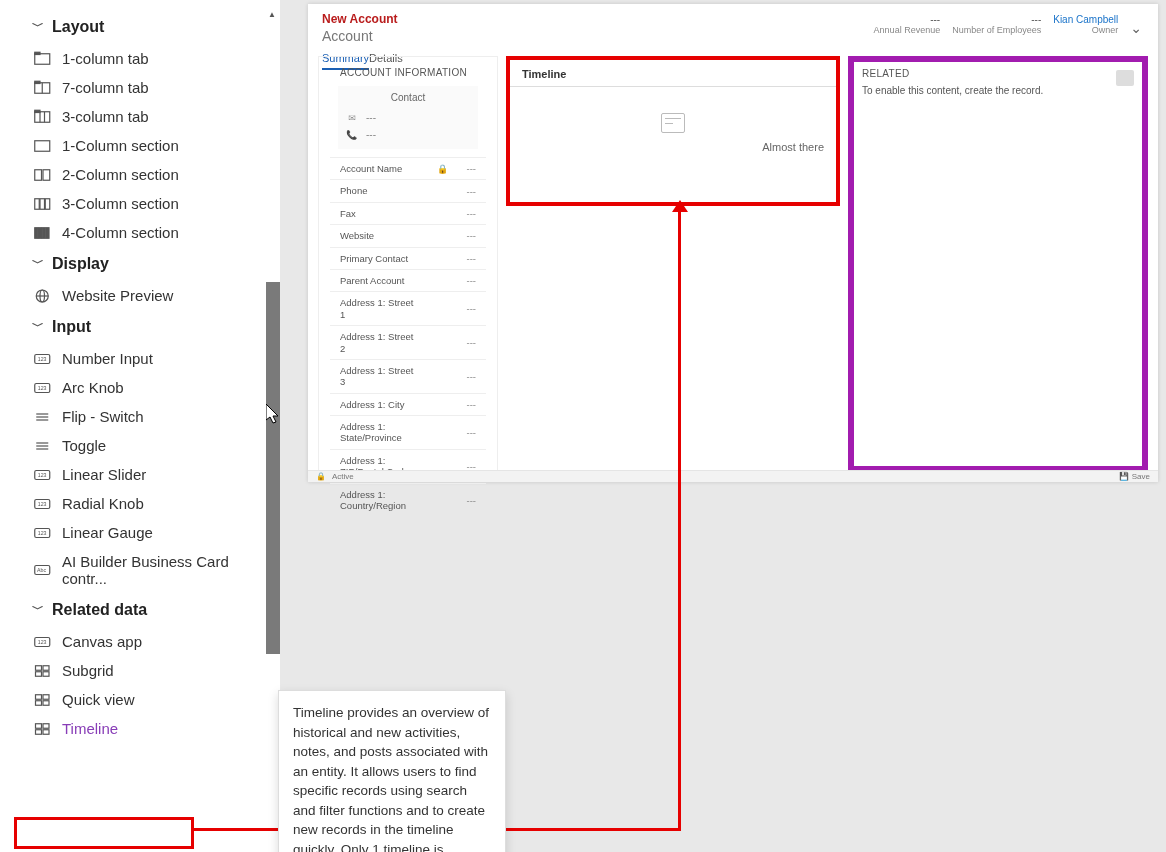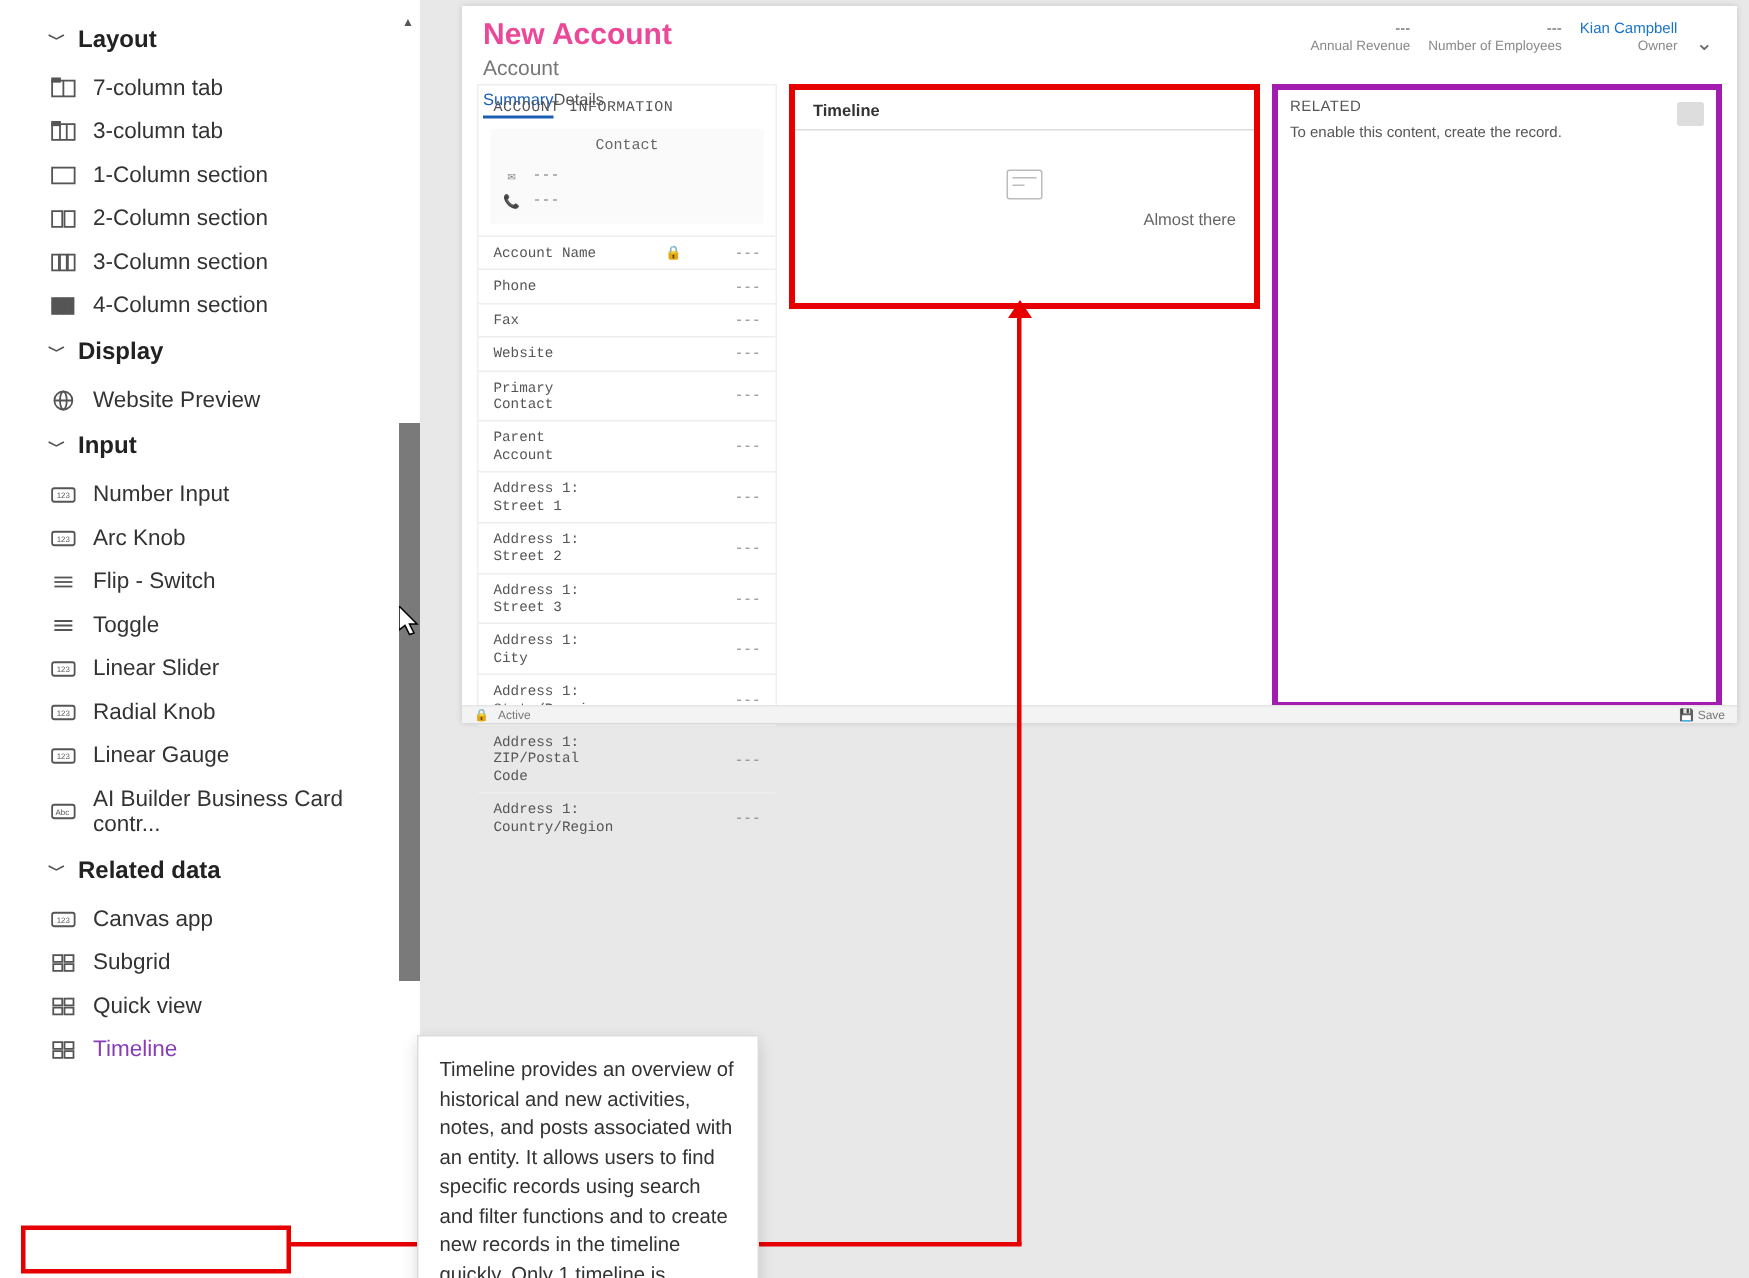--- a/index.html
+++ b/index.html
@@ -20,36 +20,36 @@
   
   
   .tooltip { position:absolute; left:278px; top:690px; width:228px; background:#fff; border:1px solid #ddd; box-shadow:0 4px 10px rgba(0,0,0,0.15); padding:12px 14px; font-size:13.5px; line-height:1.45; color:#333; z-index:20;}
   
   
   .main { flex:1; padding:0 0 0 0; position:relative;}
   .canvas { position:absolute; left:28px; top:4px; right:8px; bottom:370px; background:#fff; box-shadow:0 0 4px rgba(0,0,0,0.15);}
   .canvas-inner{position:absolute; inset:0;}
   
   .form-head { padding:8px 14px 0 14px;}
-  .form-title { font-size:20px; font-weight:600; color:#ec4899;}
+  .form-title { font-size:12px; font-weight:600; color:#b91c1c;}
   .form-sub   { font-size:14px; color:#777; margin-top:2px;}
   .head-right { position:absolute; top:10px; right:16px; display:flex; align-items:flex-start; gap:12px; font-size:9px; color:#888;}
   .hr-col { text-align:right; white-space:nowrap;}
   .hr-col .v { font-size:10px; color:#555;}
   .hr-owner .v{ color:#1a73c9; font-size:10px;}
   .hr-chev { font-size:14px; color:#666; padding-top:6px;}
   .tabs { display:flex; padding:8px 14px 0 14px; font-size:11px; color:#555;}
   .tab { padding-bottom:4px; cursor:pointer;}
   .tab.active { color:#1a5fb4; border-bottom:2px solid #1a5fb4;}
   
   .form-body { position:absolute; top:52px; left:10px; right:10px; bottom:10px; display:flex; gap:8px;}
   .col { background:transparent;}
-  .col.left { width:200px; border:1px solid #eee; padding:6px 0;font-family:Liberation Mono, monospace;}
+  .col.left { width:180px; border:1px solid #eee; padding:6px 11px;}
   .col.mid  { flex:1; position:relative;}
-  .col.right{ width:300px; border:4px solid #a21caf; padding:6px 8px; font-size:10px; position:relative;}
+  .col.right{ width:300px; border:6px solid #a21caf; padding:6px 8px; font-size:10px; position:relative;}
   
   .sec-title { font-size:10px; color:#555; padding:4px 10px 6px 10px; letter-spacing:0.3px;}
   .contact-card { margin:2px 8px 8px 8px; padding:6px 8px; background:#fafafa; font-size:10px; color:#666;}
   .contact-card .ct { text-align:center; padding-bottom:6px;}
   .cc-row { display:flex; align-items:center; gap:8px; padding:3px 0; color:#888;}
   .cc-row .ci { width:12px; text-align:center; font-size:9px;}
   
   .frow { display:flex; align-items:center; justify-content:space-between; border-top:1px solid #eee; padding:5px 10px; font-size:9.5px; color:#555;}
   .frow .lbl { flex:0 0 76px; line-height:1.2;}
   .frow .lock { font-size:9px; color:#888; width:8px; text-align:center;}
@@ -87,20 +87,29 @@
 </head>
 <body>
 
 <div class="app">
 
   <div class="sidebar">
     <div class="sb-inner" id="sb-inner">
         <div class="group-h">
           <span class="chev">﹀</span>
           <span>Layout</span>
+        </div>
+        <div class="item">
+          <span class="ic">
+            <svg xmlns="http://www.w3.org/2000/svg" class="ic16" viewBox="0 0 24 20" fill="none" stroke="#555" stroke-width="1.6">
+              <rect x="1" y="3" width="20" height="14"></rect>
+              <rect x="1" y="1" width="7" height="3" fill="#555"></rect>
+            </svg>
+          </span>
+          <span>1-column tab</span>
         </div>
         <div class="item">
           <span class="ic">
             <svg xmlns="http://www.w3.org/2000/svg" class="ic16" viewBox="0 0 24 20" fill="none" stroke="#555" stroke-width="1.6">
               <rect x="1" y="3" width="20" height="14"></rect>
               <rect x="1" y="1" width="7" height="3" fill="#555"></rect>
               <line x1="11" y1="3" x2="11" y2="17"></line>
             </svg>
           </span>
           <span>7-column tab</span>

